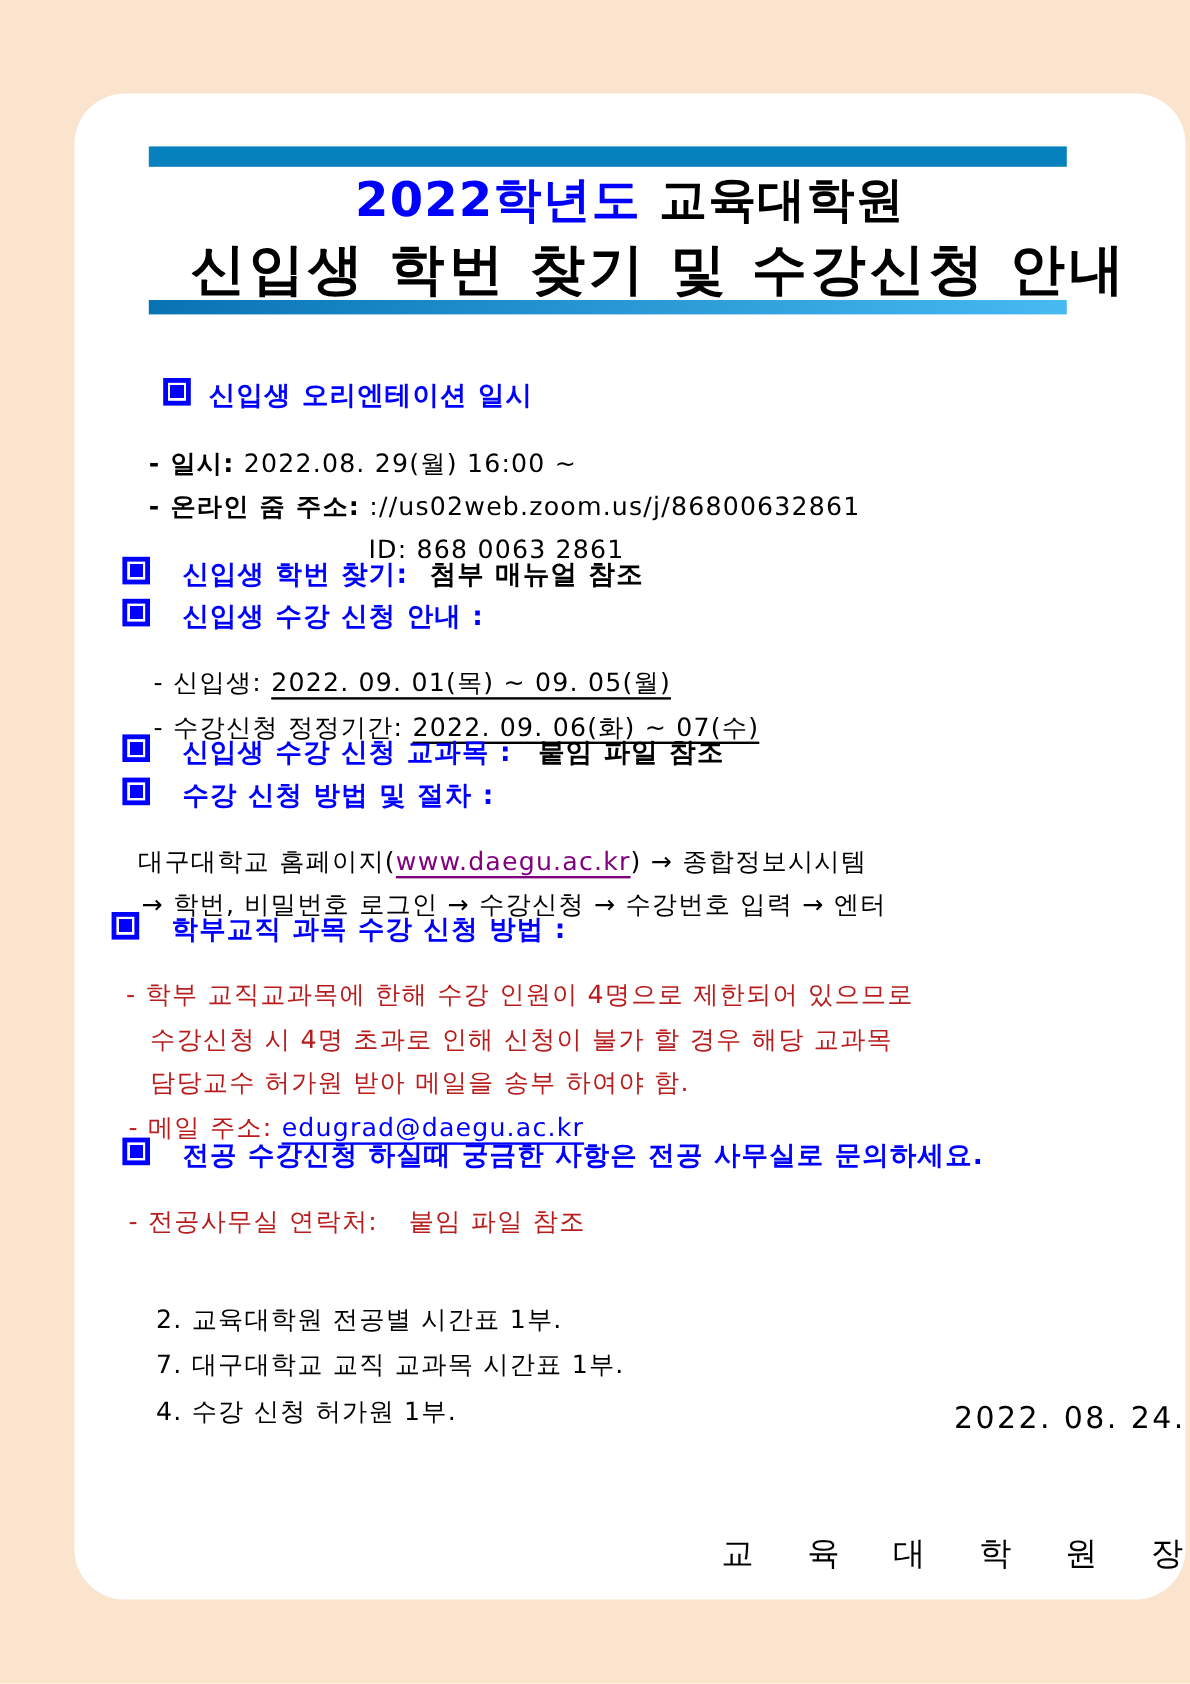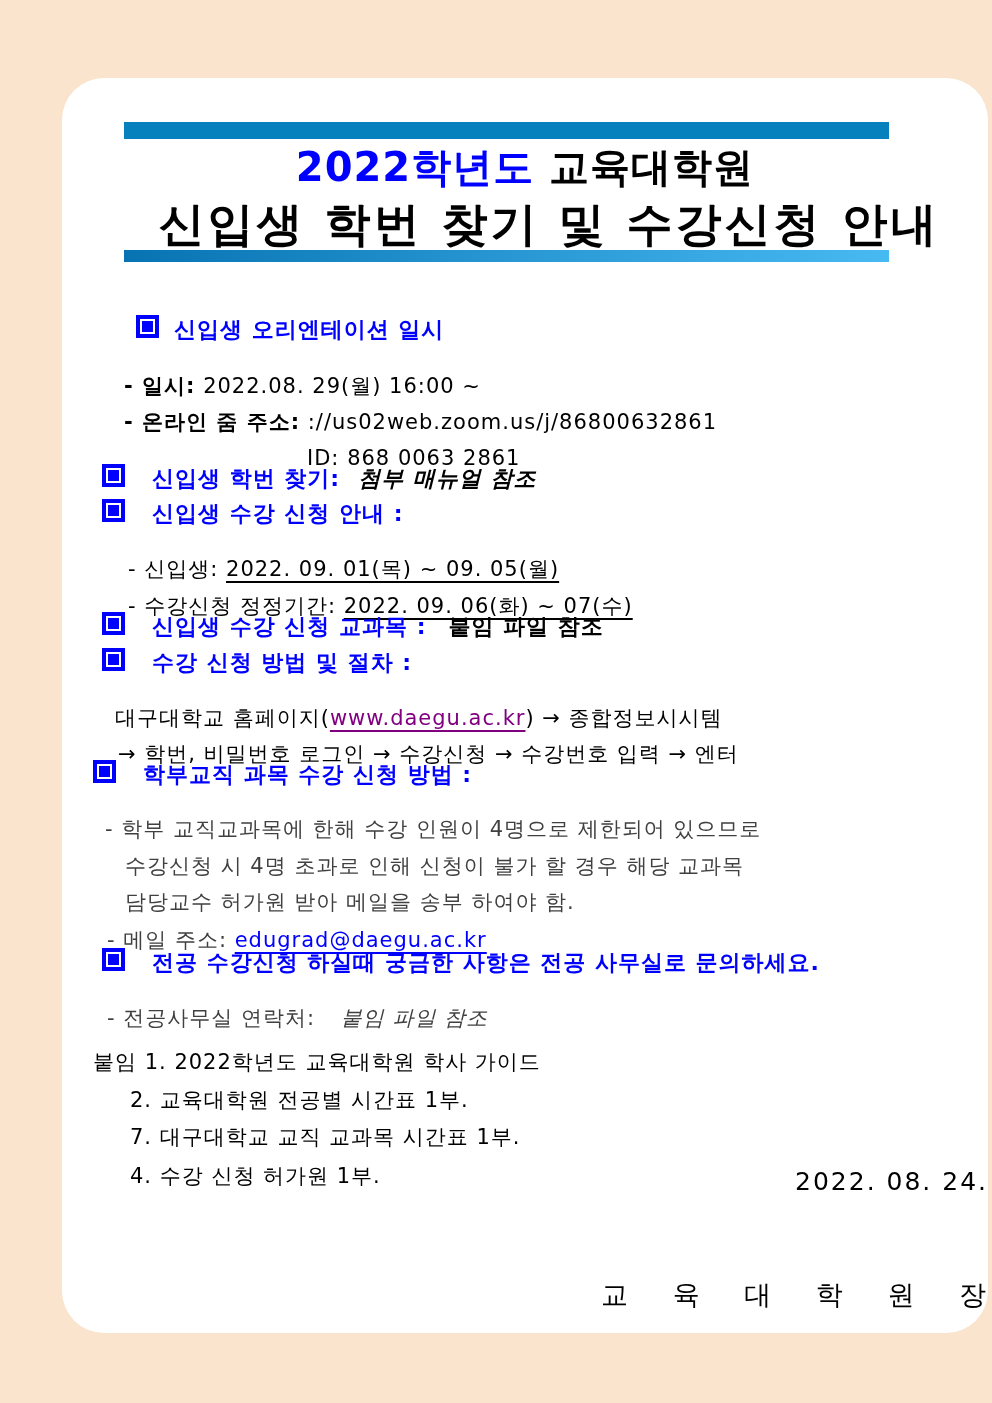--- a/index.html
+++ b/index.html
@@ -58,40 +58,40 @@
     color: #0000FF;
     letter-spacing: 1px;
   }
   .body-line {
     font-size: 21px;
     letter-spacing: 1px;
     margin-top: 18px;
   }
   .lbl-bold { font-weight: bold; }
   .blue  { color: #0000FF; }
-  .red   { color: #404040; }
+  .red   { color: #b91c1c; }
   .black { color: #000000; }
   .purple{ color: #800080; }
   .u {
     text-decoration: underline;
     text-underline-offset: 5px;
   }
   .bullet {
     display: inline-block;
     box-sizing: content-box;
     width: 11px; height: 11px;
     border: 4px solid #0000FF;
     padding: 2px;
     background: #0000FF;
     background-clip: content-box;
     vertical-align: -1px;
   }
   .gap-s { margin-right: 15px; }
   .gap-m { margin-right: 27px; }
-  .val-gap { margin-left: 18px; font-style: italic; }
+  .val-gap { margin-left: 18px; }
   .val-gap-w { margin-left: 22px; }
   .footer-date {
     left: 0; top: 1088px; width: 100%;
     text-align: right;
     font-size: 25px;
     letter-spacing: 2px;
   }
   .footer-sig {
     left: 0; top: 1200px; width: 100%;
     text-align: right;
@@ -169,21 +169,20 @@
   </div>
 
   <div class="abs hdr" style="left:40px; top:870px;">
     <span class="bullet gap-m"></span><span>전공 수강신청 하실때 궁금한 사항은 전공 사무실로  문의하세요.</span>
   </div>
   <div class="abs body-line red" style="left:45px; top:909px;">
     <span>- 전공사무실 연락처:</span>
     <span class="val-gap">붙임 파일 참조</span>
   </div>
 
-  <div class="abs body-line" style="left:31px; top:953px;">붙임 1. 2022학년도 교육대학원 학사 가이드</div>
   <div class="abs body-line" style="left:68px; top:991px;">2. 교육대학원 전공별 시간표 1부.</div>
   <div class="abs body-line" style="left:68px; top:1028px;">7. 대구대학교 교직 교과목 시간표 1부.</div>
   <div class="abs body-line" style="left:68px; top:1067px;">4. 수강 신청 허가원 1부.</div>
 
   <div class="abs footer-date">2022. 08. 24.</div>
   <div class="abs footer-sig">교 육 대 학 원 장</div>
 
 </div>
 
 </body></html>

